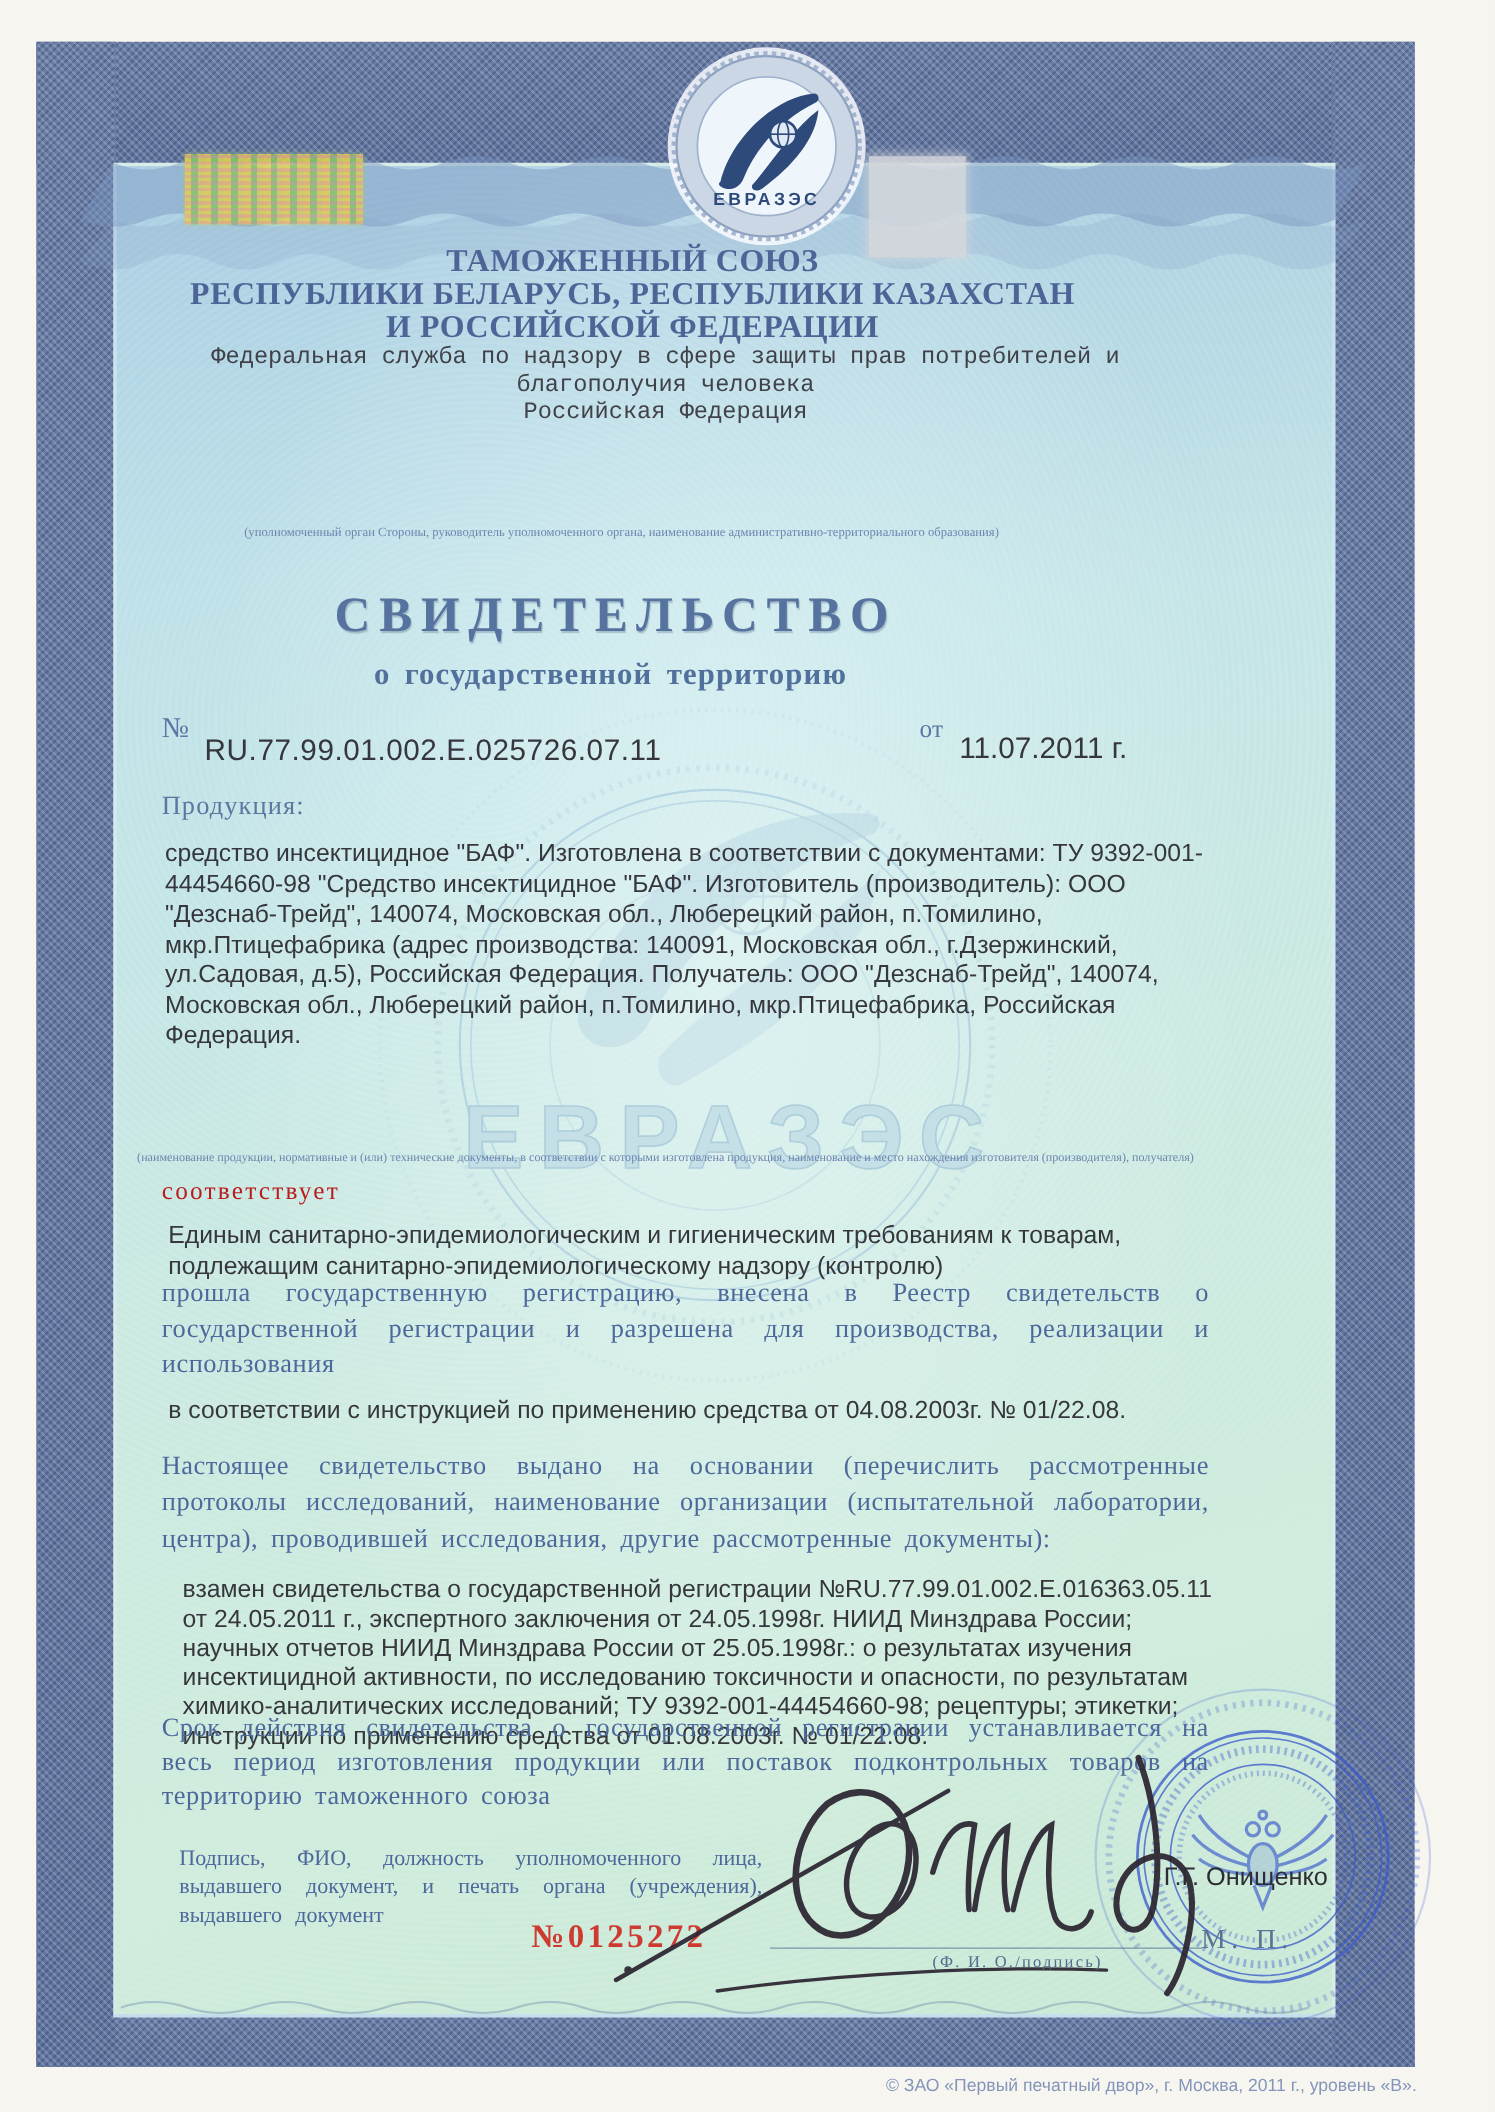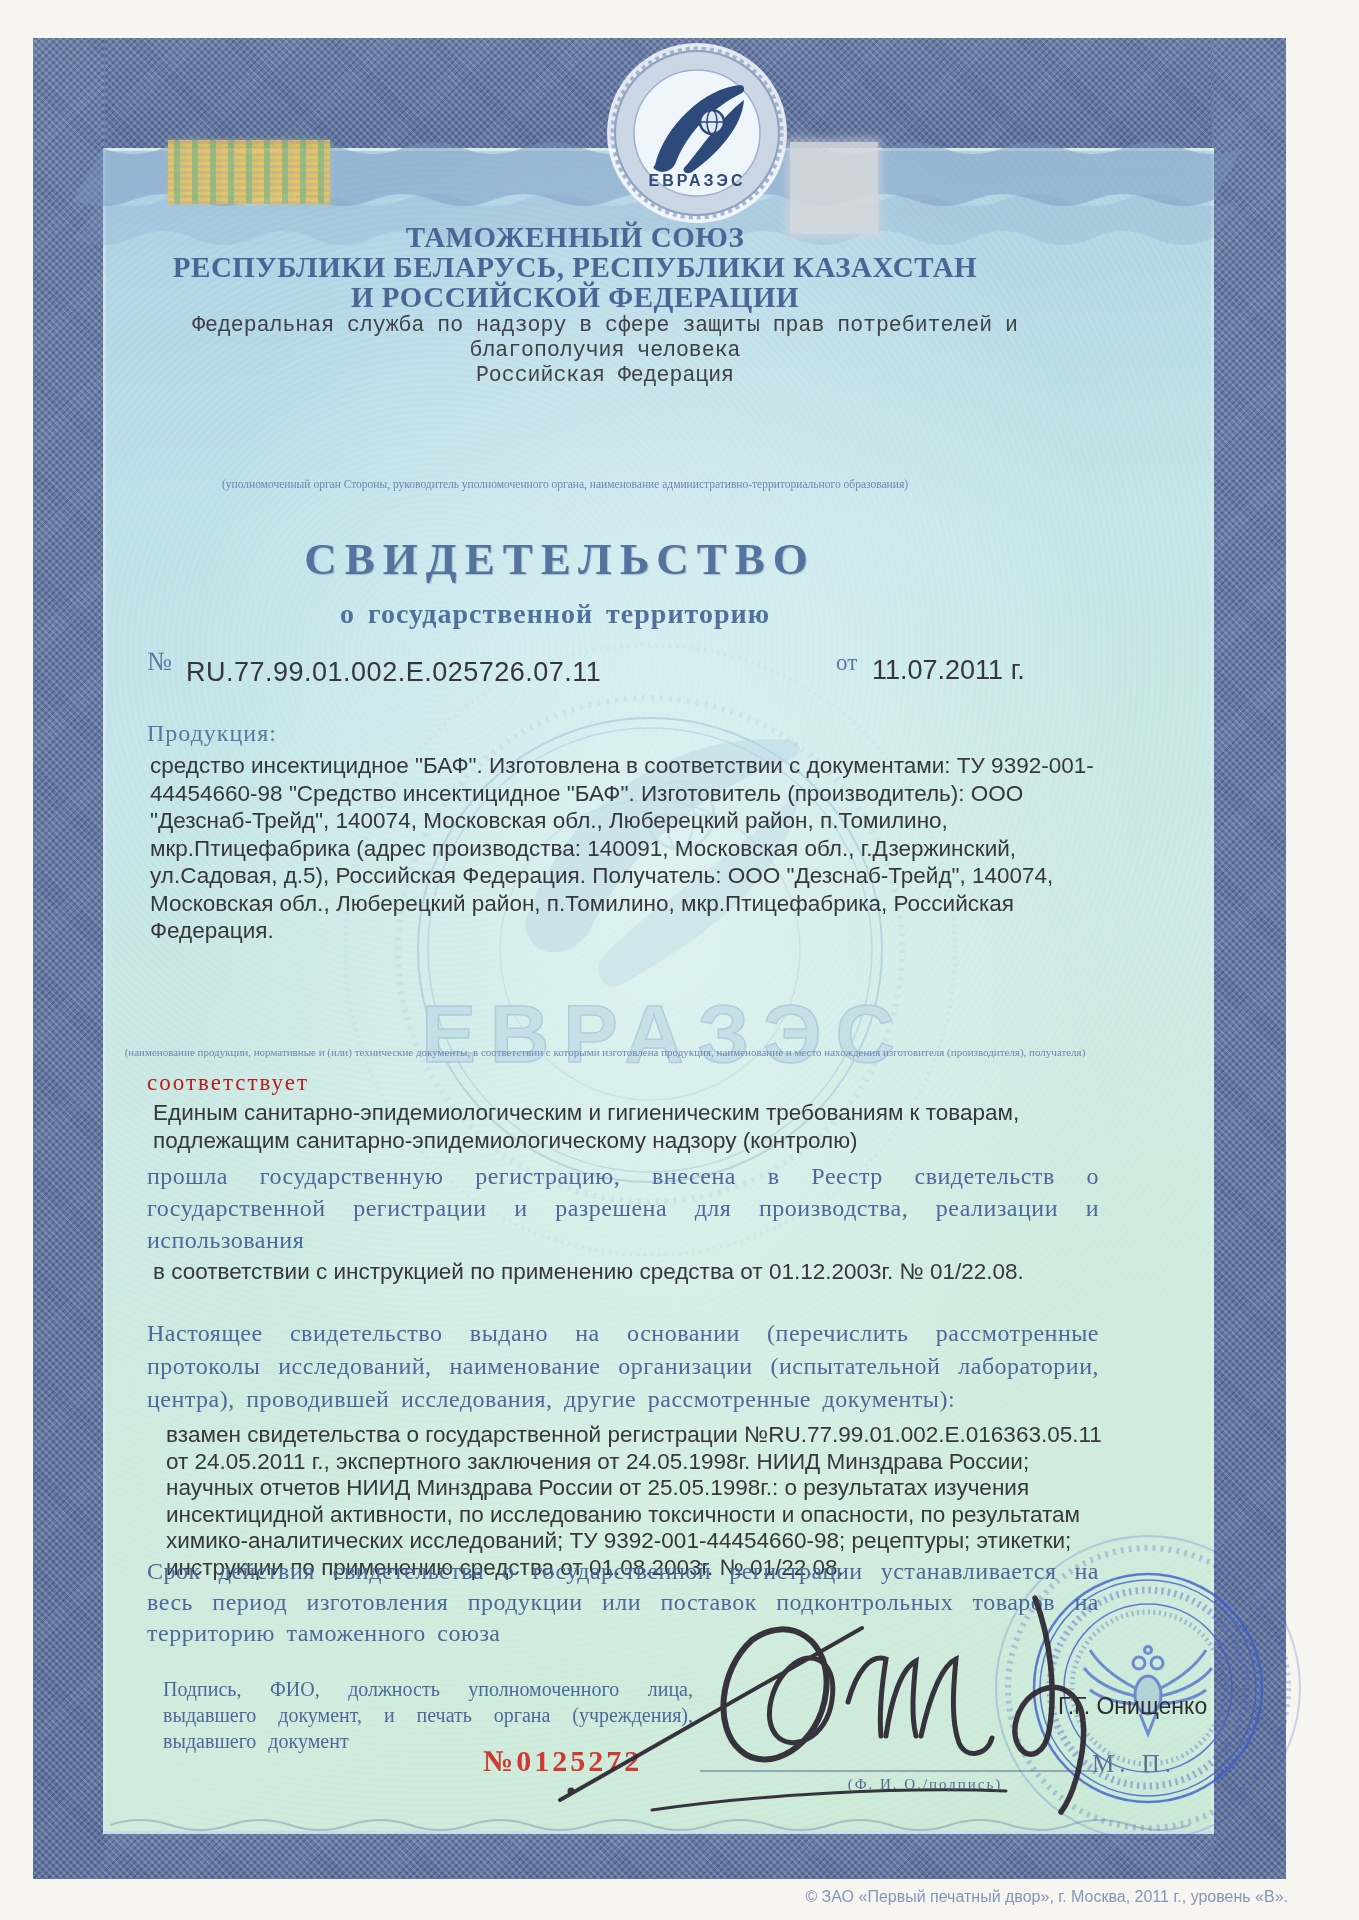--- a/index.html
+++ b/index.html
@@ -28,21 +28,21 @@
     background:
       repeating-linear-gradient(0deg, rgba(240,120,190,.35) 0 3px, rgba(255,255,255,0) 3px 6px),
       repeating-linear-gradient(90deg,#e3d14e 0 6px,#86c765 6px 12px,#d9cf56 12px 18px);
     box-shadow:0 0 6px rgba(180,200,120,.6);}
   .grayblock{position:absolute;z-index:2;left:790px;top:142px;width:88px;height:92px;
     background:#d7d9dc;opacity:.85;box-shadow:0 0 8px 4px rgba(215,217,220,.6);}
   svg{position:absolute;left:0;top:0;z-index:1;}
   svg.overink{z-index:4;}
   
   .t{position:absolute;z-index:3;}
-  .dark{font-family:"Liberation Sans",sans-serif;color:#36373d;}
+  .dark{font-family:"Liberation Sans",sans-serif;color:#36373d;margin-top:10px;}
   .union{left:120px;top:222px;width:910px;text-align:center;font-weight:bold;
          font-size:29px;line-height:30px;color:#4c6596;letter-spacing:.5px;}
   .authority{left:130px;top:313px;width:950px;text-align:center;font-family:Liberation Mono, monospace;
          font-size:21.5px;line-height:25px;color:#414249;}
   .cap{font-size:11.5px;color:#6d86af;text-align:center;white-space:nowrap;}
   .cap1{left:130px;top:478px;width:870px;}
   .cap2{left:105px;top:1046px;width:1000px;font-size:11px;}
   .bigtitle{left:160px;top:533px;width:800px;text-align:center;font-weight:bold;font-size:45px;
          letter-spacing:8px;color:#56739f;text-shadow:1px 1px 1px rgba(40,60,100,.25);}
   .subtitle{left:160px;top:598px;width:790px;text-align:center;font-weight:bold;font-size:28px;
@@ -147,21 +147,21 @@
 
   <div class="t prodlabel">Продукция:</div>
   <div class="t dark prodtext">средство инсектицидное "БАФ". Изготовлена в соответствии с документами: ТУ 9392-001-44454660-98 "Средство инсектицидное "БАФ". Изготовитель (производитель): ООО "Дезснаб-Трейд", 140074, Московская обл., Люберецкий район, п.Томилино, мкр.Птицефабрика (адрес производства: 140091, Московская обл., г.Дзержинский, ул.Садовая, д.5), Российская Федерация.  Получатель: ООО "Дезснаб-Трейд", 140074, Московская обл., Люберецкий район, п.Томилино, мкр.Птицефабрика, Российская Федерация.</div>
 
   <div class="t cap cap2">(наименование продукции, нормативные и (или) технические документы, в соответствии с которыми изготовлена продукция, наименование и место нахождения изготовителя (производителя), получателя)</div>
 
   <div class="t corresp">соответствует</div>
   <div class="t dark reqtext">Единым санитарно-эпидемиологическим и гигиеническим требованиям к товарам, подлежащим санитарно-эпидемиологическому надзору (контролю)</div>
 
   <div class="t bluepara passed">прошла государственную регистрацию, внесена в Реестр свидетельств о государственной регистрации и разрешена для производства, реализации и использования</div>
-  <div class="t dark instr">в соответствии с инструкцией по применению средства от 01.12.2003г. № 01/22.08.</div>
+  <div class="t dark instr">в соответствии с инструкцией по применению средства от 04.08.2003г. № 01/22.08.</div>
 
   <div class="t bluepara basisintro">Настоящее свидетельство выдано на основании (перечислить рассмотренные протоколы исследований, наименование организации (испытательной лаборатории, центра), проводившей исследования, другие рассмотренные документы):</div>
   <div class="t dark basistext">взамен свидетельства о государственной регистрации №RU.77.99.01.002.Е.016363.05.11 от 24.05.2011 г., экспертного заключения от 24.05.1998г. НИИД Минздрава России; научных отчетов НИИД Минздрава России от 25.05.1998г.: о результатах изучения инсектицидной активности, по исследованию токсичности и опасности, по результатам химико-аналитических исследований; ТУ 9392-001-44454660-98; рецептуры; этикетки; инструкции по применению средства от 01.08.2003г. № 01/22.08.</div>
 
   <div class="t bluepara validity">Срок действия свидетельства о государственной регистрации устанавливается на весь период изготовления продукции или поставок подконтрольных товаров на территорию таможенного союза</div>
 
   <div class="t signcap">Подпись, ФИО, должность уполномоченного лица, выдавшего документ, и печать органа (учреждения), выдавшего документ</div>
   <div class="t serial">№0125272</div>
   <div class="t fiocap">(Ф. И. О./подпись)</div>
   <div class="t signer">Г.Г. Онищенко</div>

